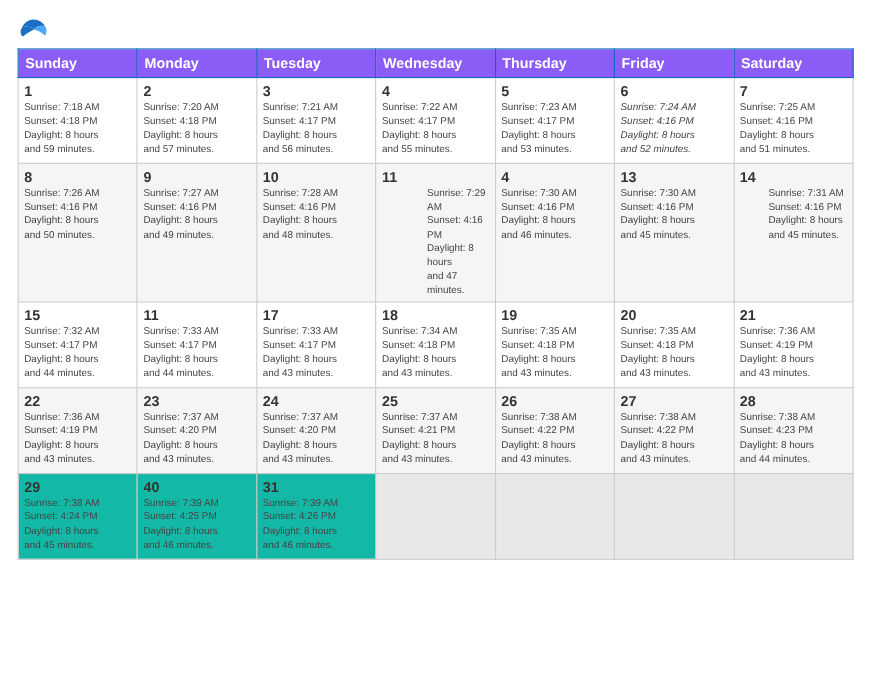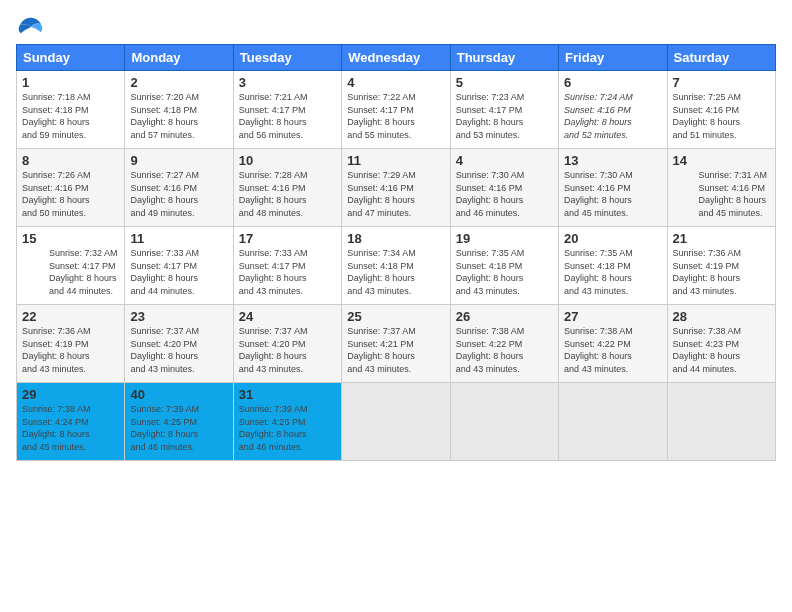--- a/index.html
+++ b/index.html
@@ -58,42 +58,42 @@
       font-size: 14px;
       color: #555;
       margin-top: 2px;
     }
     .calendar {
       width: 100%;
       border-collapse: collapse;
       table-layout: fixed;
     }
     .calendar th {
-      background: #3b82f6;
+      background: #8b5cf6;
       color: #fff;
       text-align: left;
       padding: 5px 6px;
       font-size: 13px;
       font-weight: bold;
       border: 1px solid #1565c0;
     }
     .calendar td {
       border: 1px solid #ccc;
       vertical-align: top;
       padding: 4px 5px;
       font-size: 9.5px;
       color: #333;
       background: #fff;
       height: 78px;
     }
     .calendar tr:nth-child(even) td {
       background: #f5f5f5;
     }
     .calendar tr.last-row td {
-      background: #0ea5e9;
+      background: #14b8a6;
     }
     .day-num {
       font-size: 13px;
       font-weight: bold;
       color: #333;
       display: block;
       margin-bottom: 1px;
     }
     .day-info {
       font-size: 9px;
@@ -208,21 +208,21 @@
           </td>
           <td>
             <span class="day-num">10</span>
             <div class="day-info" style="white-space: pre-line;">Sunrise: 7:28 AM
 Sunset: 4:16 PM
 Daylight: 8 hours
 and 48 minutes.</div>
           </td>
           <td>
             <span class="day-num">11</span>
-            <div class="day-info" style="white-space: pre-line;">Sunrise: 7:29 AM
+            <div class="day-info" style="white-space: pre-line; margin-left: 41px;">Sunrise: 7:29 AM
 Sunset: 4:16 PM
 Daylight: 8 hours
 and 47 minutes.</div>
           </td>
           <td>
             <span class="day-num">4</span>
             <div class="day-info" style="white-space: pre-line;">Sunrise: 7:30 AM
 Sunset: 4:16 PM
 Daylight: 8 hours
 and 46 minutes.</div>
@@ -238,21 +238,21 @@
             <span class="day-num">14</span>
             <div class="day-info" style="white-space: pre-line; margin-left: 26px;">Sunrise: 7:31 AM
 Sunset: 4:16 PM
 Daylight: 8 hours
 and 45 minutes.</div>
           </td>
         </tr>
         <tr>
           <td>
             <span class="day-num">15</span>
-            <div class="day-info" style="white-space: pre-line; margin-left: 27px;">Sunrise: 7:32 AM
+            <div class="day-info" style="white-space: pre-line;">Sunrise: 7:32 AM
 Sunset: 4:17 PM
 Daylight: 8 hours
 and 44 minutes.</div>
           </td>
           <td>
             <span class="day-num">11</span>
             <div class="day-info" style="white-space: pre-line;">Sunrise: 7:33 AM
 Sunset: 4:17 PM
 Daylight: 8 hours
 and 44 minutes.</div>

